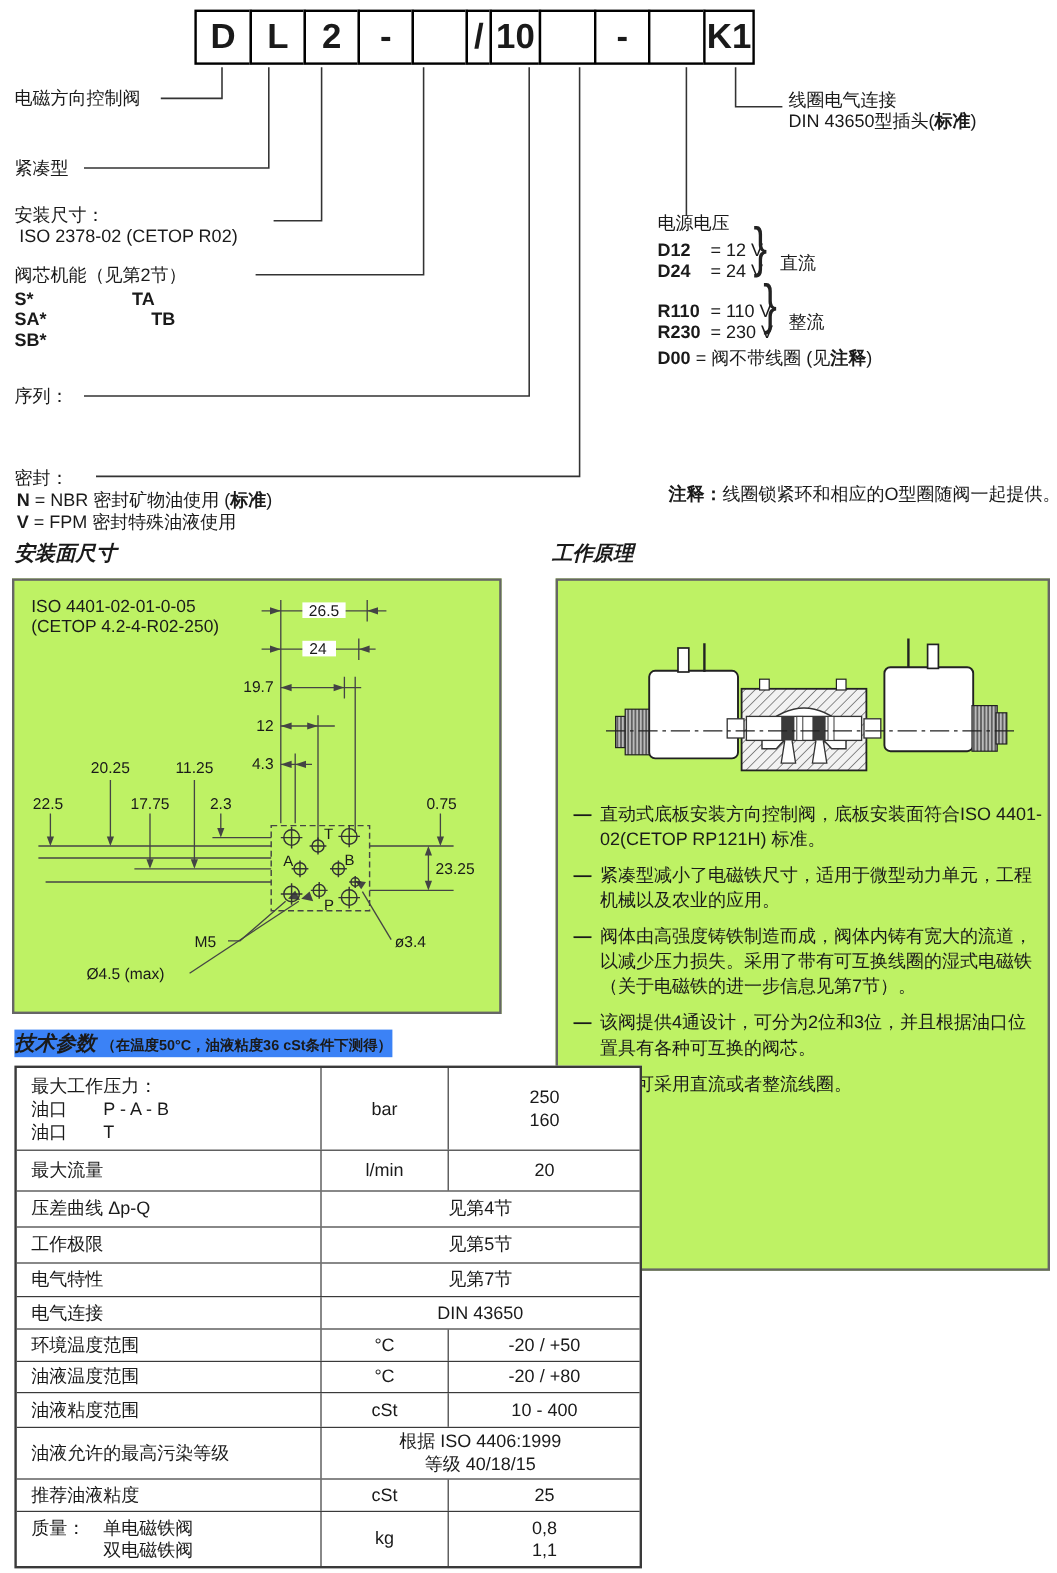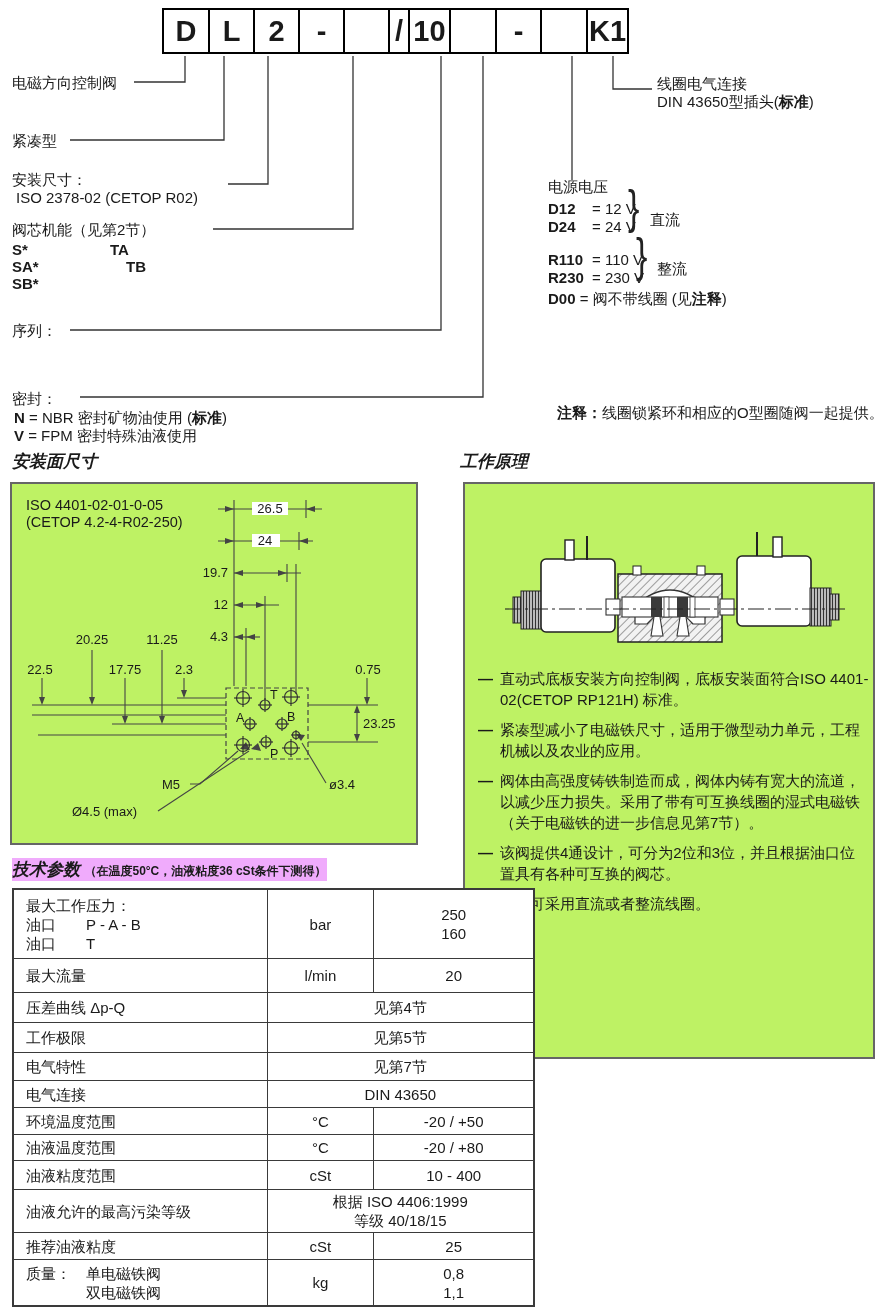--- a/index.html
+++ b/index.html
@@ -319,21 +319,21 @@
       <div class="bullet">
         <span class="dash">—</span>
         <span>该阀提供4通设计，可分为2位和3位，并且根据油口位置具有各种可互换的阀芯。</span>
       </div>
       <div class="bullet">
         <span class="dash">—</span>
         <span>该阀可采用直流或者整流线圈。</span>
       </div>
     </div>
 
-  <div class="abs" style="left:12px;top:858px;white-space:nowrap;z-index:5;background:#f0abfc;">
+  <div class="abs" style="left:12px;top:858px;white-space:nowrap;z-index:5;background:#3b82f6;">
     <span class="section-h">技术参数</span>
     <span style="font-size:12px;font-weight:bold;">（在温度50°C，油液粘度36 cSt条件下测得）</span>
   </div>
   <div id="spec-table">
       <div class="srow" style="height: 68px;">
         <div class="scell c-param">
           <div>最大工作压力：</div>
           <div>油口　　P - A - B</div>
           <div>油口　　T</div>
         </div>

